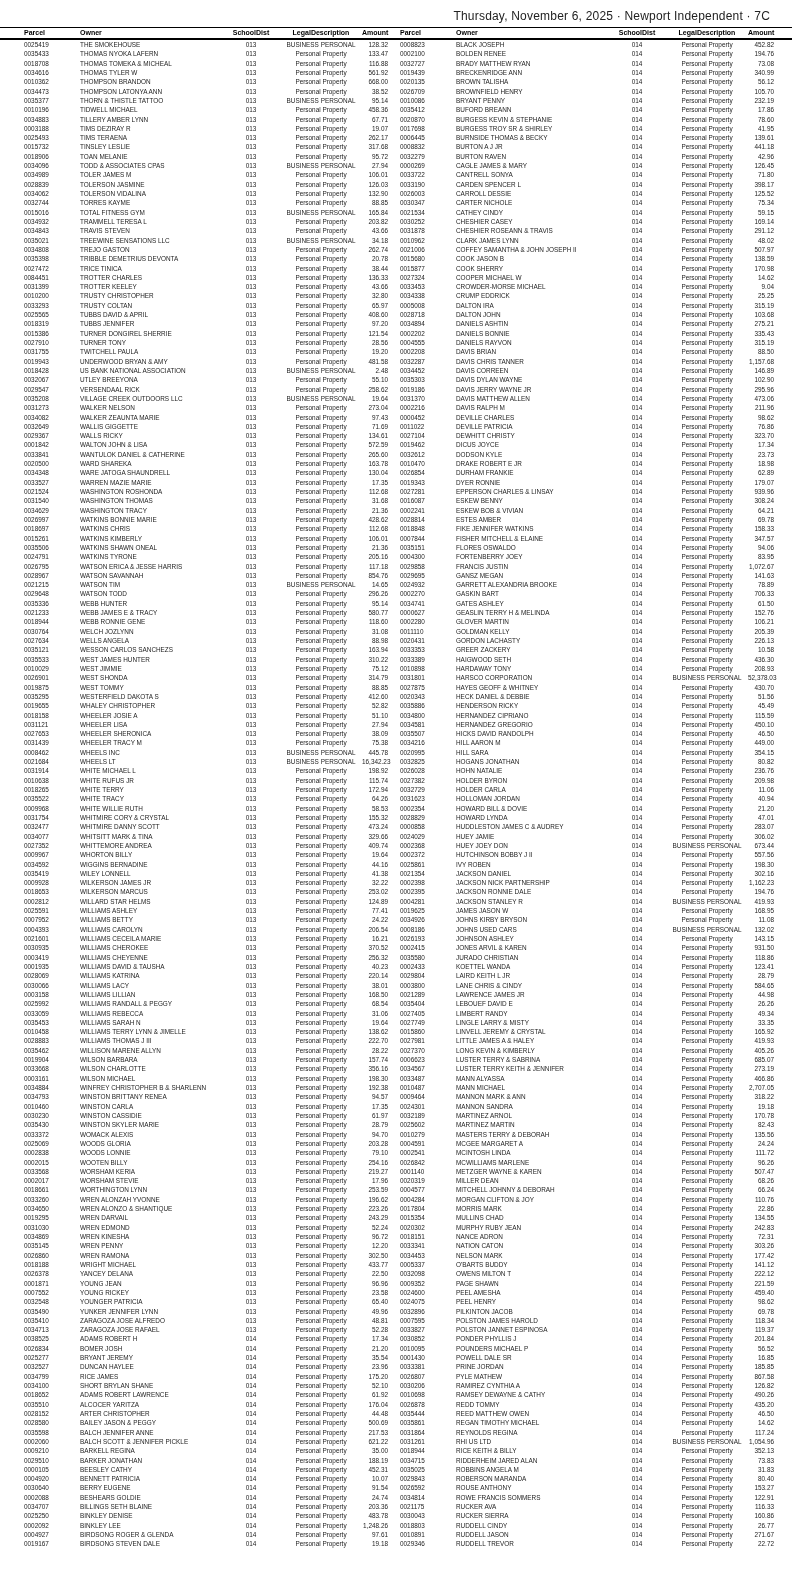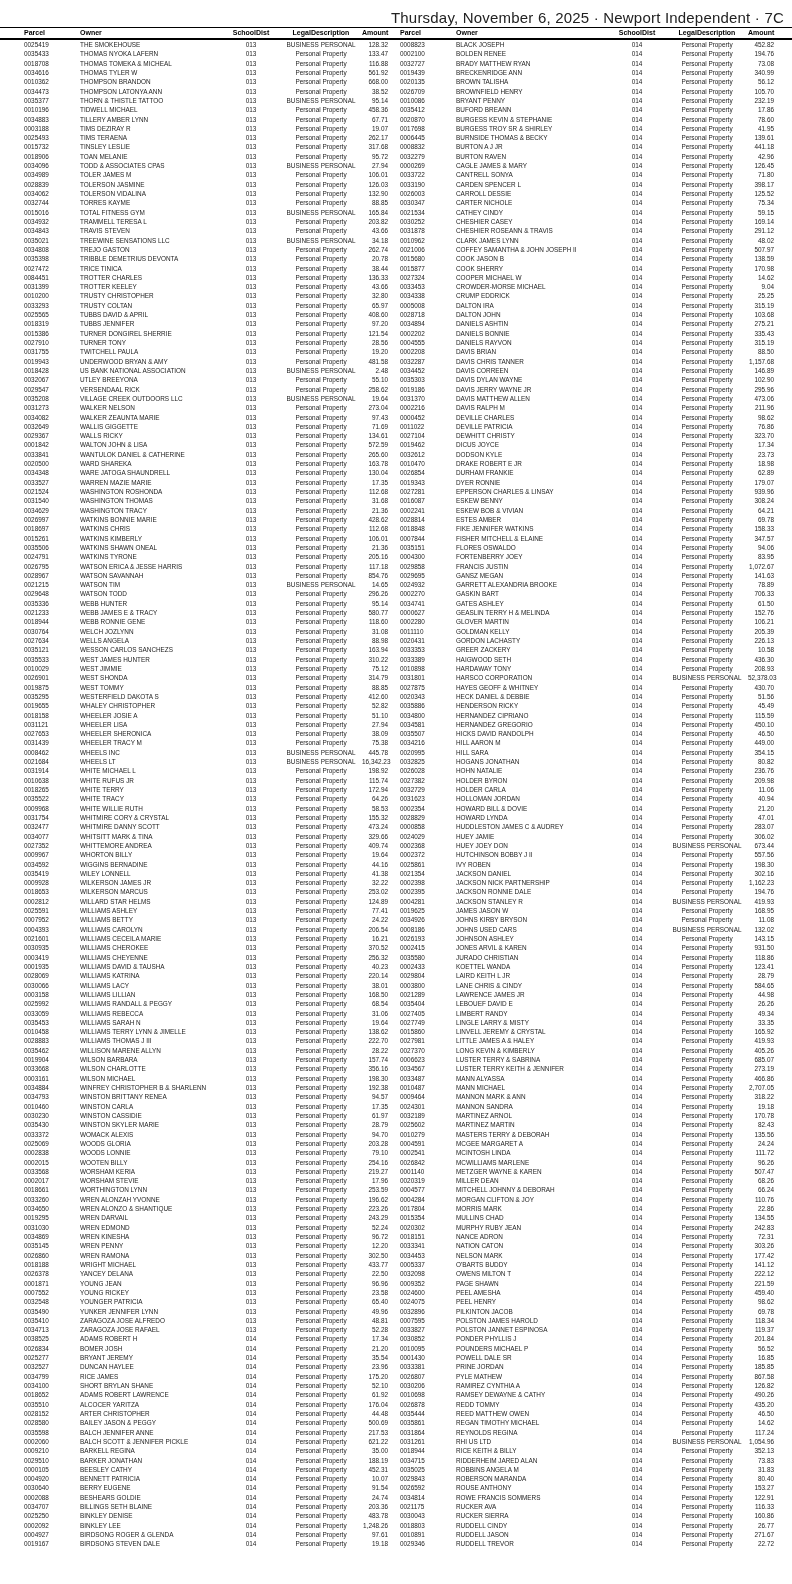--- a/index.html
+++ b/index.html
@@ -6,22 +6,22 @@
   .page{
     position:relative;
     width:792px;height:1584px;
     background:#ffffff;
     font-family:"Liberation Sans", sans-serif;
     color:#1a1a1a;
     overflow:hidden;
   }
   .masthead{
     position:absolute;
-    top:9px;right:8px;
-    font-size:15px;
+    top:9px;right:22px;
+    font-size:12px;
     letter-spacing:.2px;
     color:#222;
     white-space:nowrap;
   }
   .tables{
     position:absolute;
     top:27px;left:0;
     width:792px;
     display:flex;
   }

